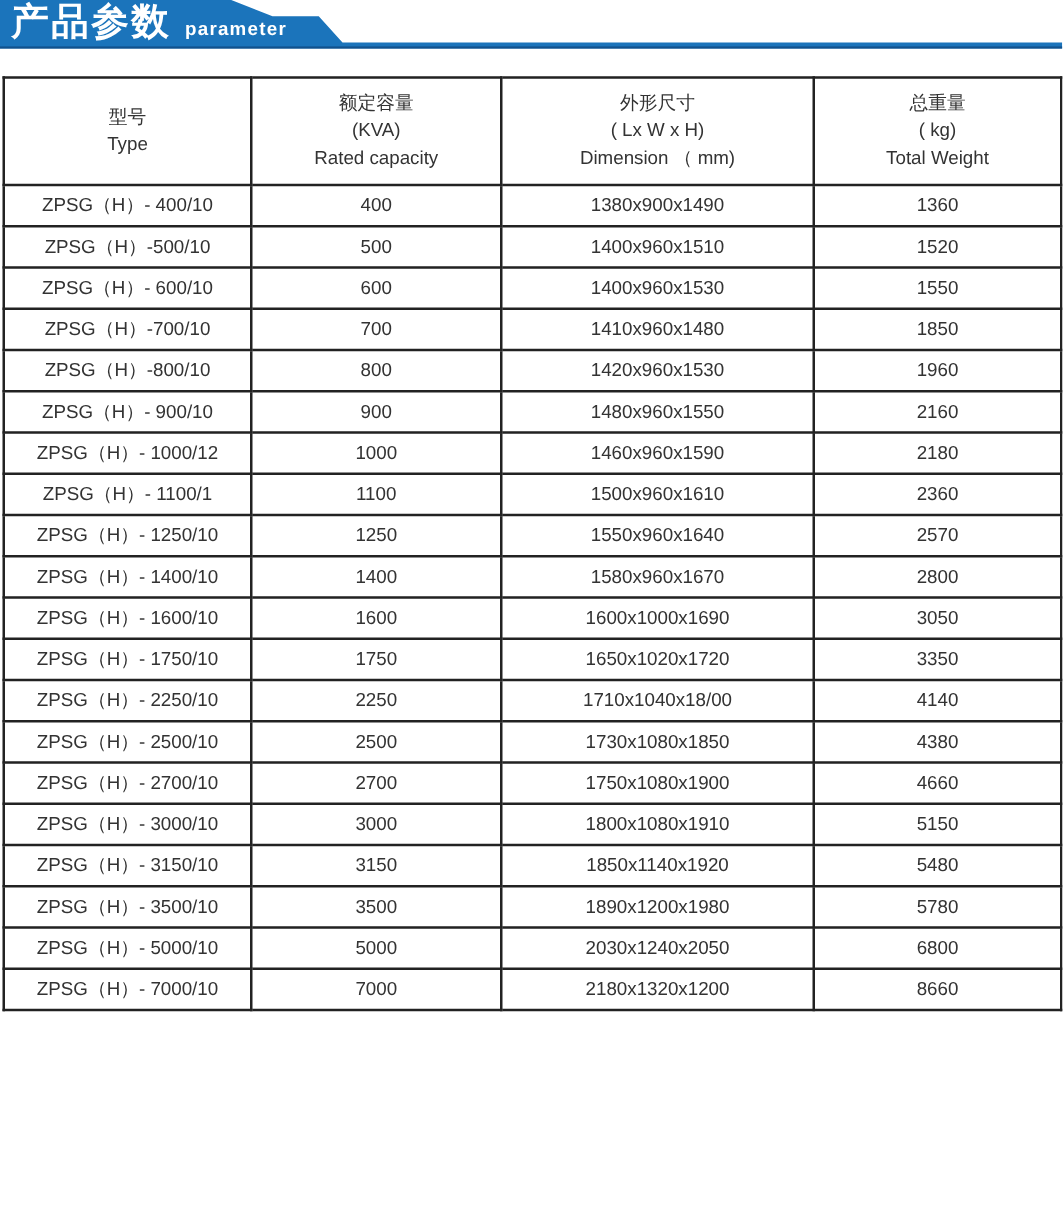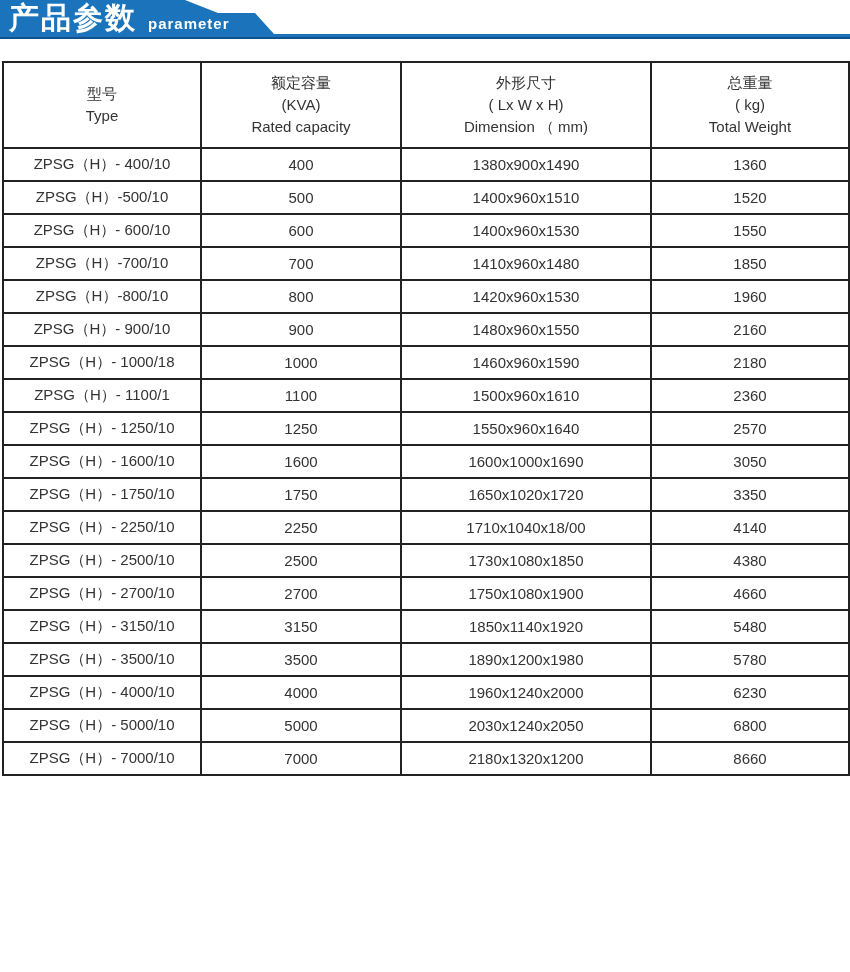--- a/index.html
+++ b/index.html
@@ -117,38 +117,44 @@
         <td>1420x960x1530</td>
         <td>1960</td>
       </tr>
       <tr>
         <td>ZPSG（H）- 900/10</td>
         <td>900</td>
         <td>1480x960x1550</td>
         <td>2160</td>
       </tr>
       <tr>
-        <td>ZPSG（H）- 1000/18</td>
+        <td>ZPSG（H）- 1000/12</td>
         <td>1000</td>
         <td>1460x960x1590</td>
         <td>2180</td>
       </tr>
       <tr>
         <td>ZPSG（H）- 1100/1</td>
         <td>1100</td>
         <td>1500x960x1610</td>
         <td>2360</td>
       </tr>
       <tr>
         <td>ZPSG（H）- 1250/10</td>
         <td>1250</td>
         <td>1550x960x1640</td>
         <td>2570</td>
       </tr>
       <tr>
+        <td>ZPSG（H）- 1400/10</td>
+        <td>1400</td>
+        <td>1580x960x1670</td>
+        <td>2800</td>
+      </tr>
+      <tr>
         <td>ZPSG（H）- 1600/10</td>
         <td>1600</td>
         <td>1600x1000x1690</td>
         <td>3050</td>
       </tr>
       <tr>
         <td>ZPSG（H）- 1750/10</td>
         <td>1750</td>
         <td>1650x1020x1720</td>
         <td>3350</td>
@@ -165,38 +171,38 @@
         <td>1730x1080x1850</td>
         <td>4380</td>
       </tr>
       <tr>
         <td>ZPSG（H）- 2700/10</td>
         <td>2700</td>
         <td>1750x1080x1900</td>
         <td>4660</td>
       </tr>
       <tr>
+        <td>ZPSG（H）- 3000/10</td>
+        <td>3000</td>
+        <td>1800x1080x1910</td>
+        <td>5150</td>
+      </tr>
+      <tr>
         <td>ZPSG（H）- 3150/10</td>
         <td>3150</td>
         <td>1850x1140x1920</td>
         <td>5480</td>
       </tr>
       <tr>
         <td>ZPSG（H）- 3500/10</td>
         <td>3500</td>
         <td>1890x1200x1980</td>
         <td>5780</td>
       </tr>
       <tr>
-        <td>ZPSG（H）- 4000/10</td>
-        <td>4000</td>
-        <td>1960x1240x2000</td>
-        <td>6230</td>
-      </tr>
-      <tr>
         <td>ZPSG（H）- 5000/10</td>
         <td>5000</td>
         <td>2030x1240x2050</td>
         <td>6800</td>
       </tr>
       <tr>
         <td>ZPSG（H）- 7000/10</td>
         <td>7000</td>
         <td>2180x1320x1200</td>
         <td>8660</td>

